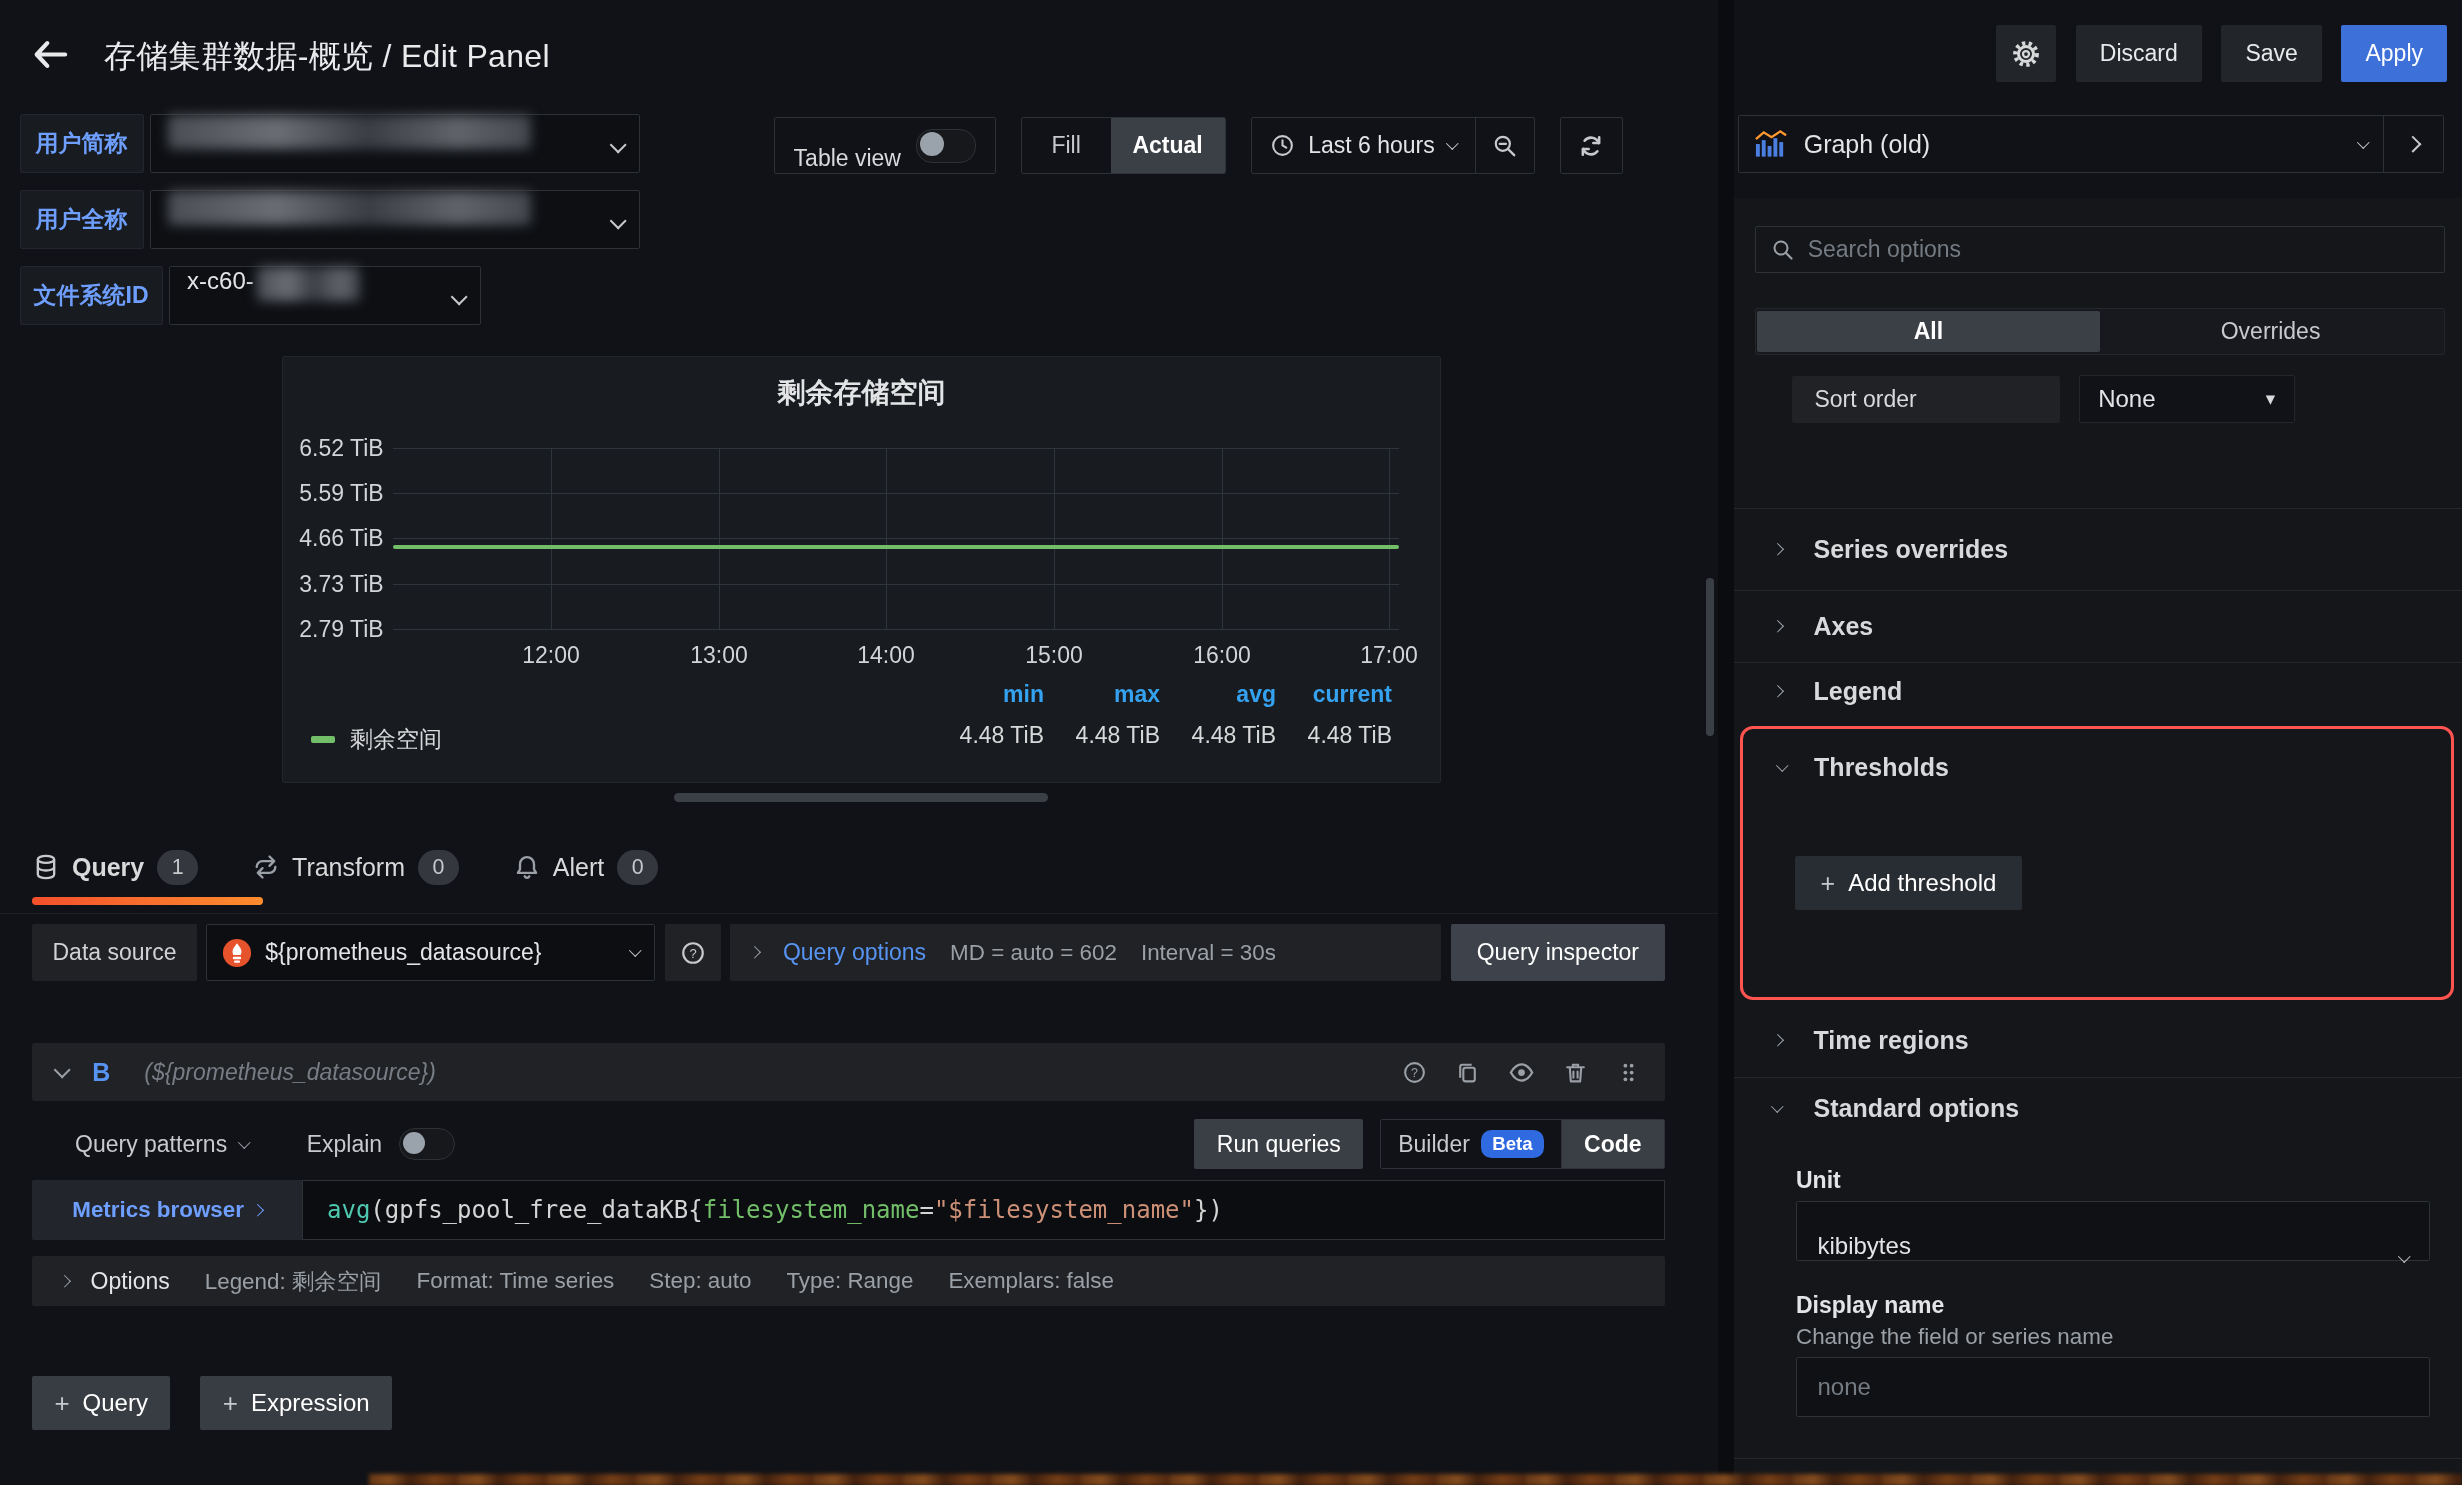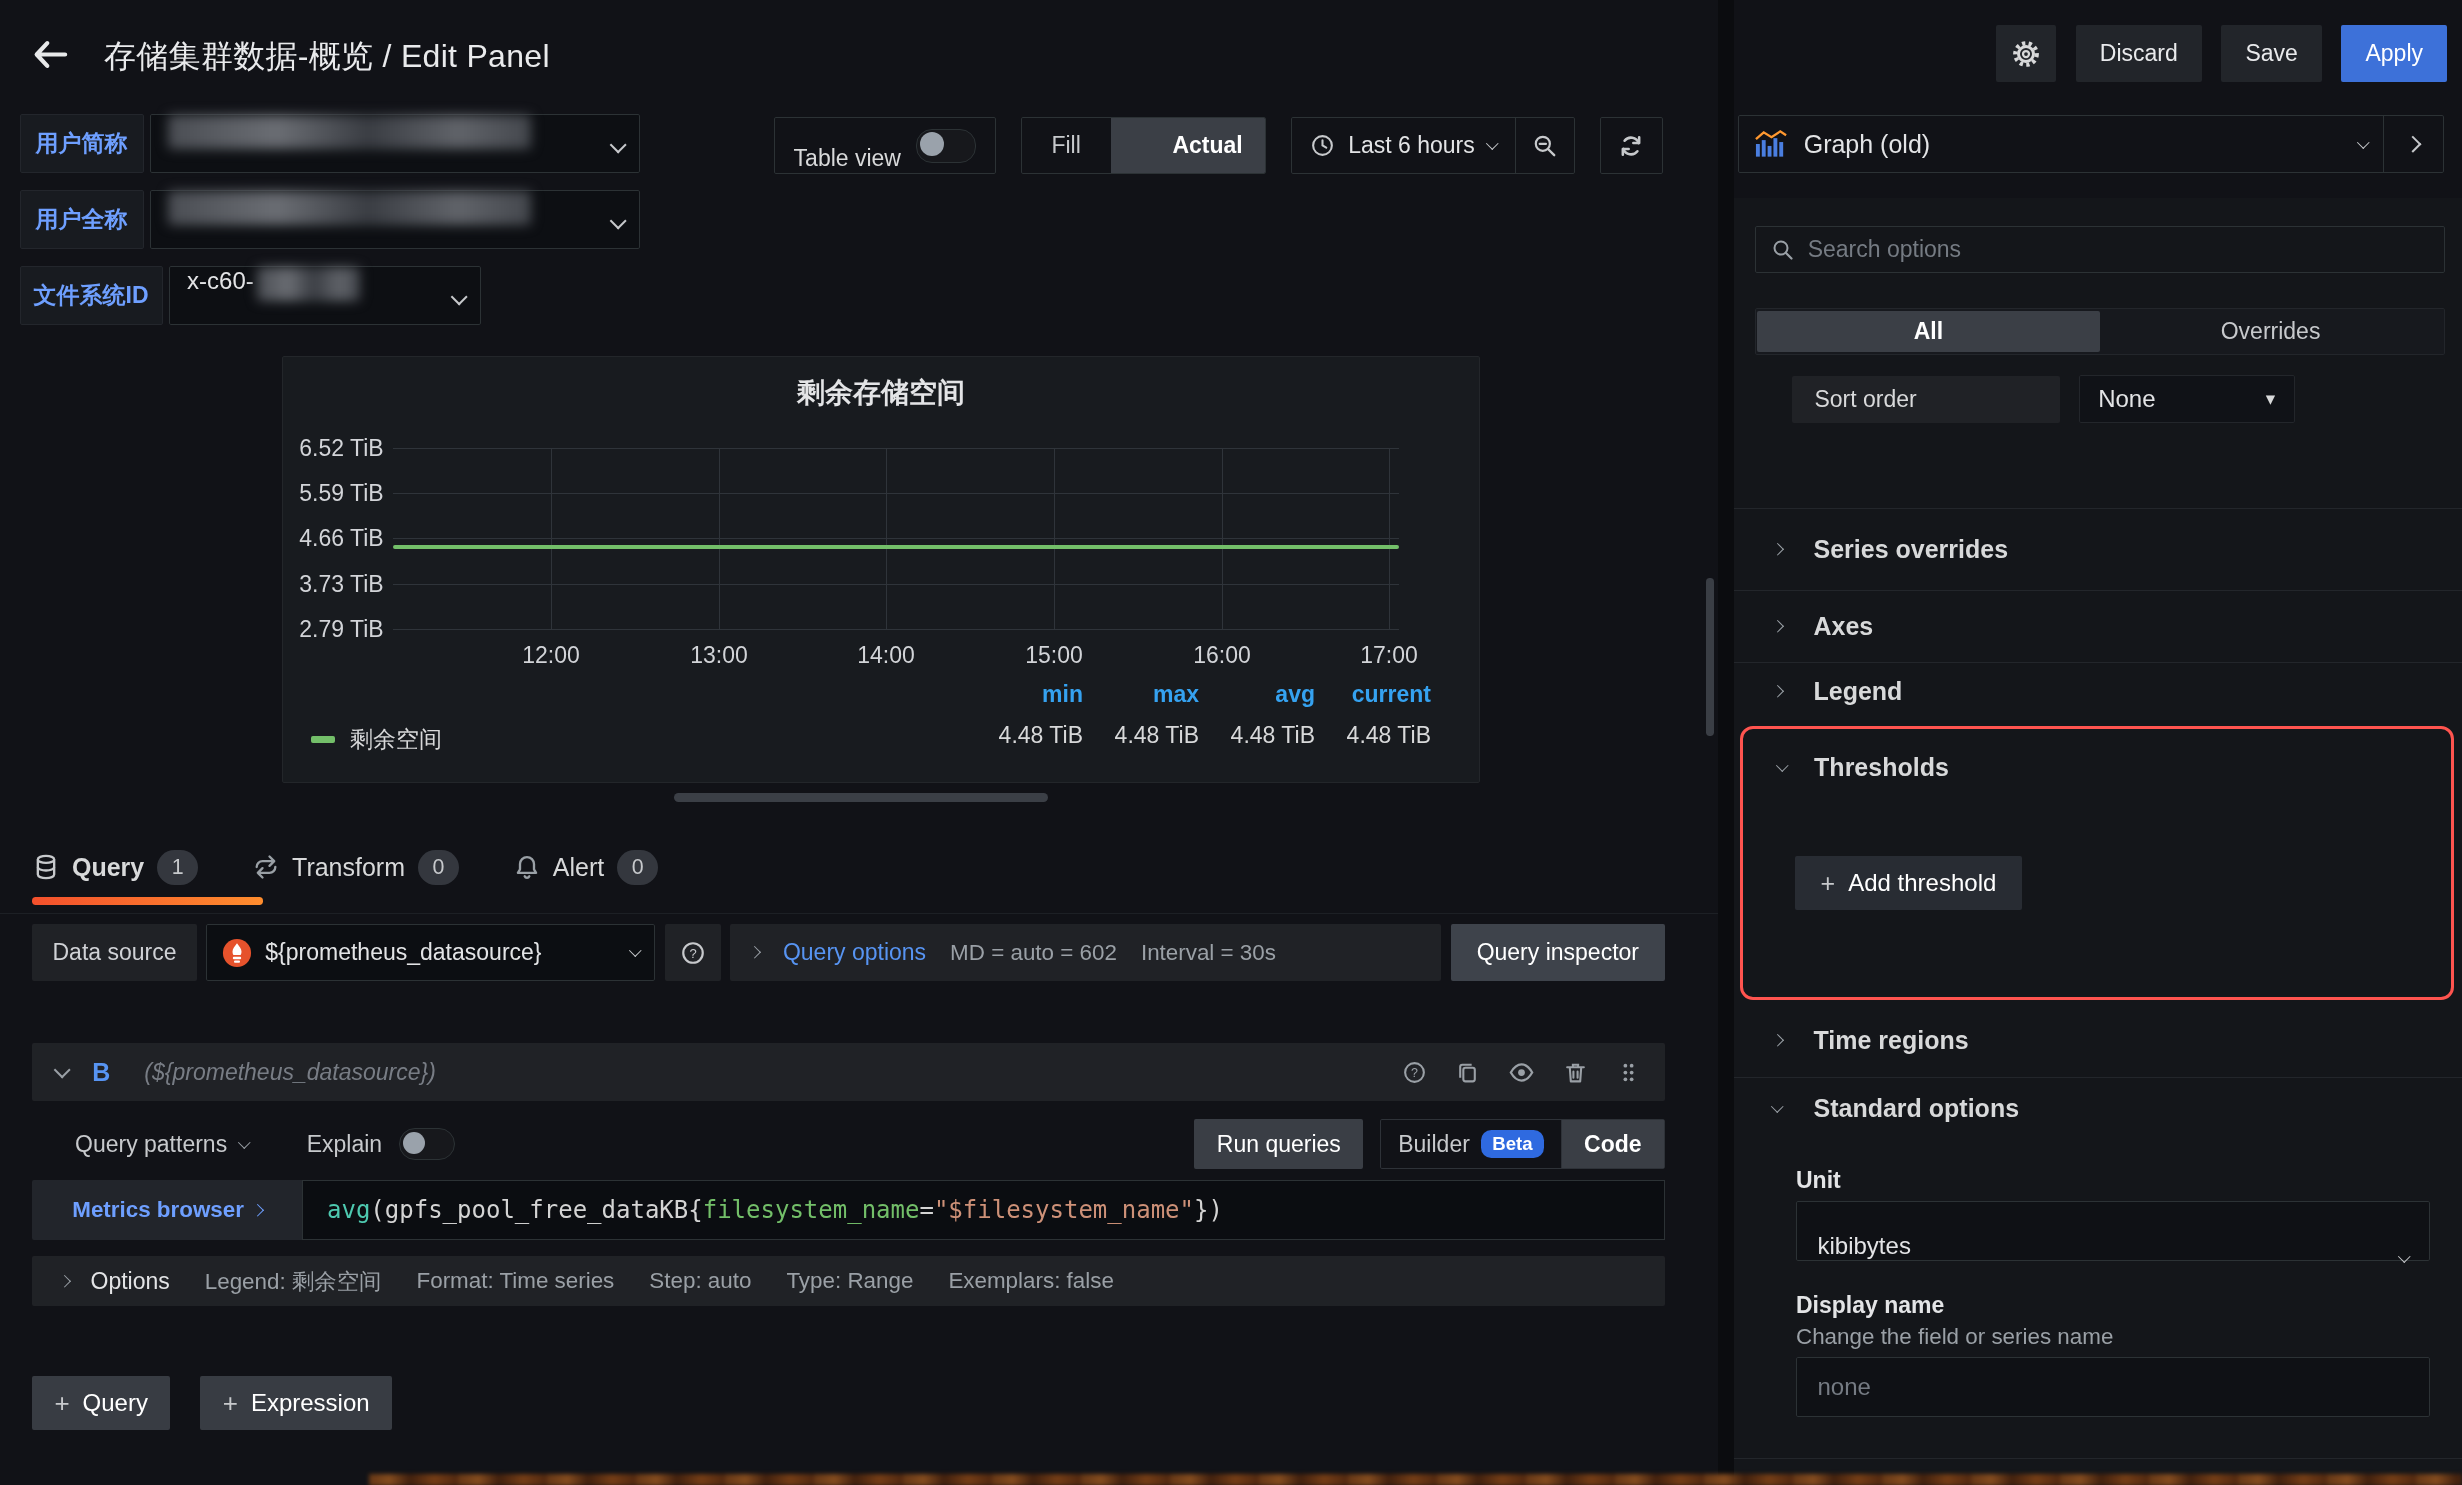--- a/index.html
+++ b/index.html
@@ -31,21 +31,21 @@
   .var-dd .chevwrap{position:absolute;right:15px;top:22.4px;color:#c7c9cc;}
 
   
   .tool-box{height:57px;border:0.9px solid #2c3235;border-radius:1.9px;display:flex;align-items:center;box-sizing:border-box;}
   .toggle{width:58px;height:32px;border-radius:16px;background:#17181c;border:0.9px solid #2c3235;position:relative;}
   .toggle .knob{position:absolute;left:2.8px;top:2.8px;width:24px;height:24px;border-radius:50%;background:#9aa2ab;}
   .seg-cell{height:100%;display:flex;align-items:center;justify-content:center;font-size:23px;color:#c7c9cc;}
   .seg-cell.active{background:#3b3f46;color:#fff;font-weight:600;}
 
   
-  #panel{left:282px;top:356px;width:1157px;height:425px;background:#181b1f;border:0.9px solid #23262a;border-radius:1.9px;padding-left:39px;}
+  #panel{left:282px;top:356px;width:1157px;height:425px;background:#181b1f;border:0.9px solid #23262a;border-radius:1.9px;}
   .panel-title{position:absolute;left:0;right:0;top:17px;text-align:center;font-size:28px;font-weight:600;color:#e3e4e6;}
   #plot{position:absolute;left:110px;top:91px;width:1006px;height:181px;}
   .hline{position:absolute;left:0;right:0;height:0.9px;background:#2f343a;}
   .vline{position:absolute;top:0;bottom:0;width:0.9px;background:#2f343a;}
   .series-line{position:absolute;left:0;right:0;height:3.7px;border-radius:1.9px;}
   .ytick{position:absolute;right:0;font-size:23px;color:#d2d4d8;white-space:nowrap;}
   #yticks{position:absolute;left:3.7px;top:91px;width:97px;height:181px;}
   #xticks{position:absolute;left:110px;top:285px;width:1006px;height:30px;}
   .xtick{position:absolute;transform:translateX(-50%);font-size:23px;color:#d2d4d8;}
   .stat-row{position:absolute;right:48px;display:flex;}
@@ -161,21 +161,21 @@
 
   <div class="abs flex" style="left:774px;top:117px;gap:25px;">
     <div class="tool-box" style="padding:0 18.6px;gap:15px;">
       <span style="font-size:23px;color:#d8d9da;margin-top:25px;">Table view</span>
       <div class="toggle">
           <div class="knob"></div>
         </div>
     </div>
     <div class="tool-box" style="overflow:hidden;">
       <div class="seg-cell" style="width:89px;">Fill</div>
-      <div class="seg-cell active" style="width:114px;padding-left:40px;">Actual</div>
+      <div class="seg-cell active" style="width:114px;">Actual</div>
     </div>
     <div class="tool-box">
       <div class="flex" style="gap:13px;padding:0 18.6px;cursor:pointer;">
         <svg width="25" height="25" viewBox="0 0 24 24" style="color:#c7c9cc;">
           <circle cx="12" cy="12" r="9" fill="none" stroke="currentColor" stroke-width="2"></circle>
           <path d="M12 7 v5 l3.6 2.1" fill="none" stroke="currentColor" stroke-width="2" stroke-linecap="round"></path>
         </svg>
         <span style="font-size:23px;font-weight:500;color:#e3e4e6;">Last 6 hours</span>
         <span class="chv down sm" style="color:#c7c9cc;"></span>
       </div>

